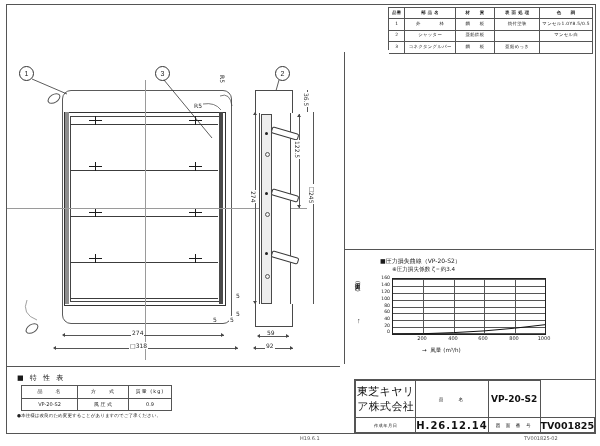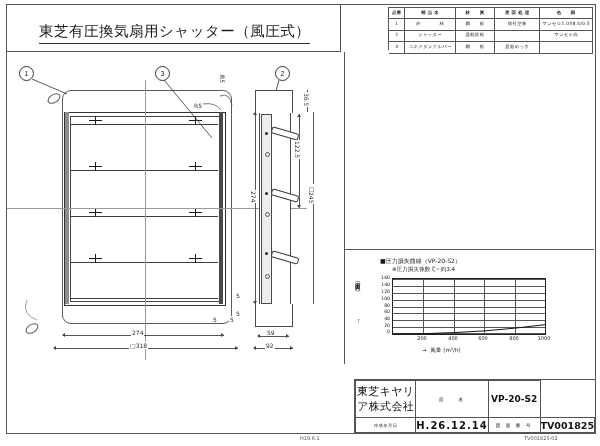--- a/index.html
+++ b/index.html
@@ -130,23 +130,20 @@
   #vdiv{position:absolute;left:344px;top:52px;width:1px;height:312px;background:#555;}
   #hdiv-chart{position:absolute;left:344px;top:249px;width:250px;height:1px;background:#555;}
 </style>
 </head>
 <body>
 
 <div id="sheet">
 
   <div class="frame" id="outer"></div>
 
-  <div id="title-box">
-    <div id="title-text">東芝有圧換気扇用シャッター（風圧式）</div>
-  </div>
 
   <div id="parts">
     <table>
       <tbody>
           <tr>
         <th class="c0">品番</th>
         <th class="c1">部 品 名</th>
         <th class="c2">材　　質</th>
         <th class="c3">表 面 処 理</th>
         <th class="c4">色　　調</th>
@@ -319,20 +316,40 @@
     <div class="xtick" style="left:129px;top:80px">600</div>
     <div class="xtick" style="left:160px;top:80px">800</div>
     <div class="xtick" style="left:190px;top:80px">1000</div>
 
     <div id="xlab">
       <span>→&nbsp;</span>
       <span>風量 (m³/h)</span>
     </div>
   </div>
 
+  <div id="spec-wrap">
+    <div id="spec-head">■ 特 性 表</div>
+    <div id="spec">
+      <table>
+        <tbody>
+            <tr>
+          <th class="s0">品　　名</th>
+          <th class="s1">方　　式</th>
+          <th class="s2">質量 (kg)</th>
+        </tr>
+        <tr>
+          <td>VP-20-S2</td>
+          <td>風 圧 式</td>
+          <td>0.9</td>
+        </tr>
+      </tbody>
+        </table>
+    </div>
+    <div id="spec-note">●本仕様は改良のため変更することがありますのでご了承ください。</div>
+  </div>
 
   <div id="tblock">
     <table>
       <tbody>
           <tr>
         <td id="tb-company" rowspan="1">東芝キヤリア株式会社</td>
         <td id="tb-l1">品　　名</td>
         <td id="tb-v1">VP-20-S2</td>
       </tr>
       <tr>

